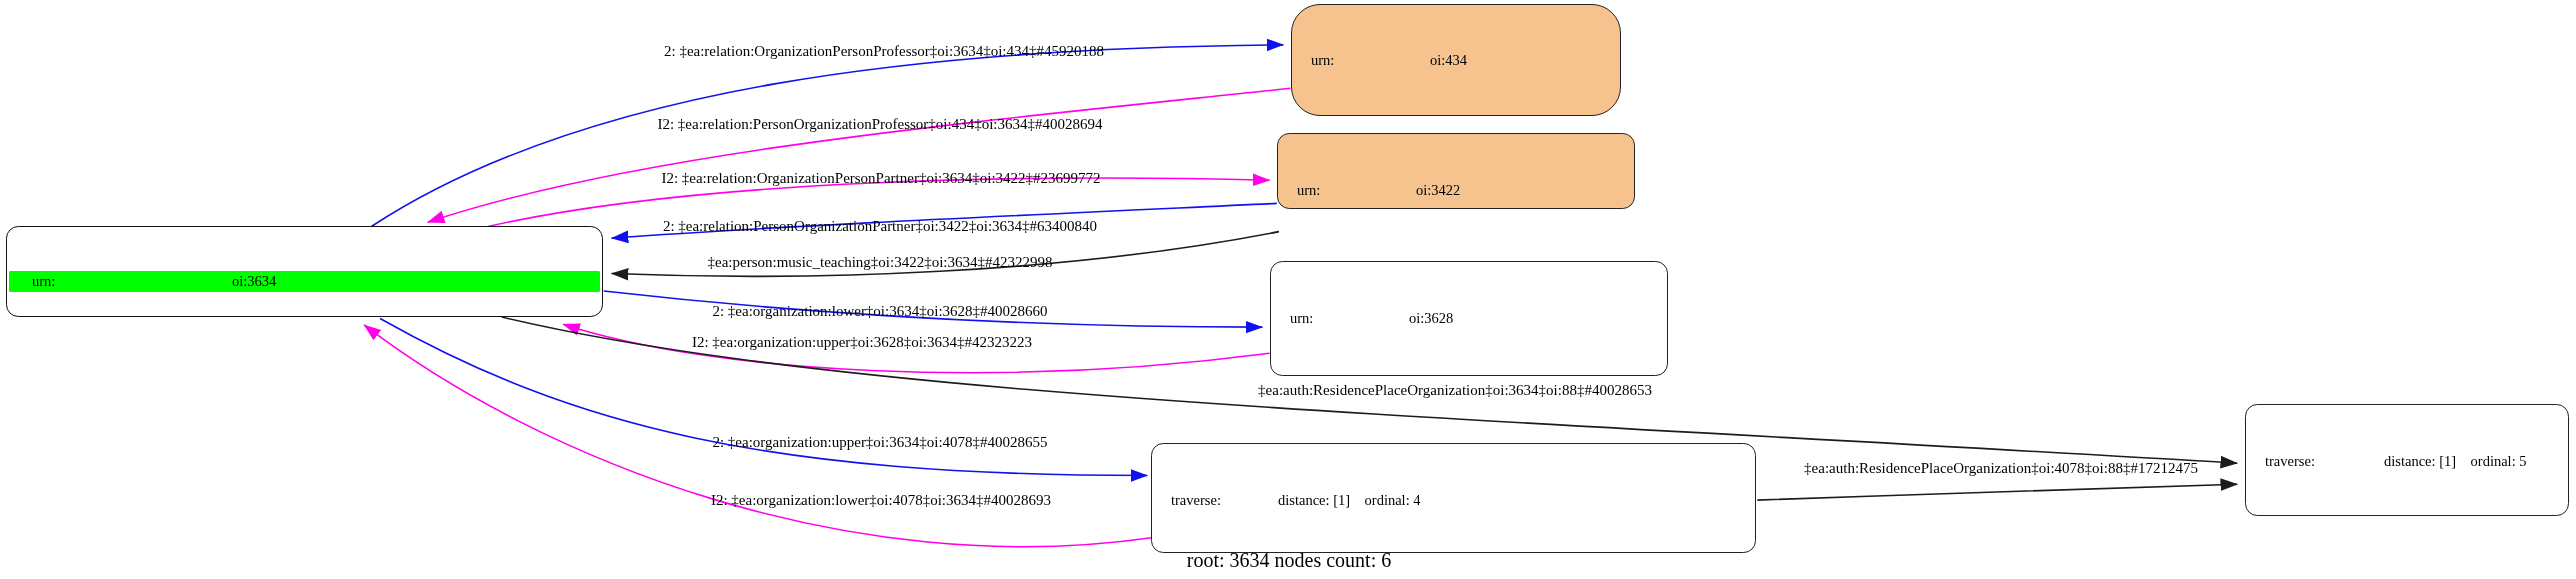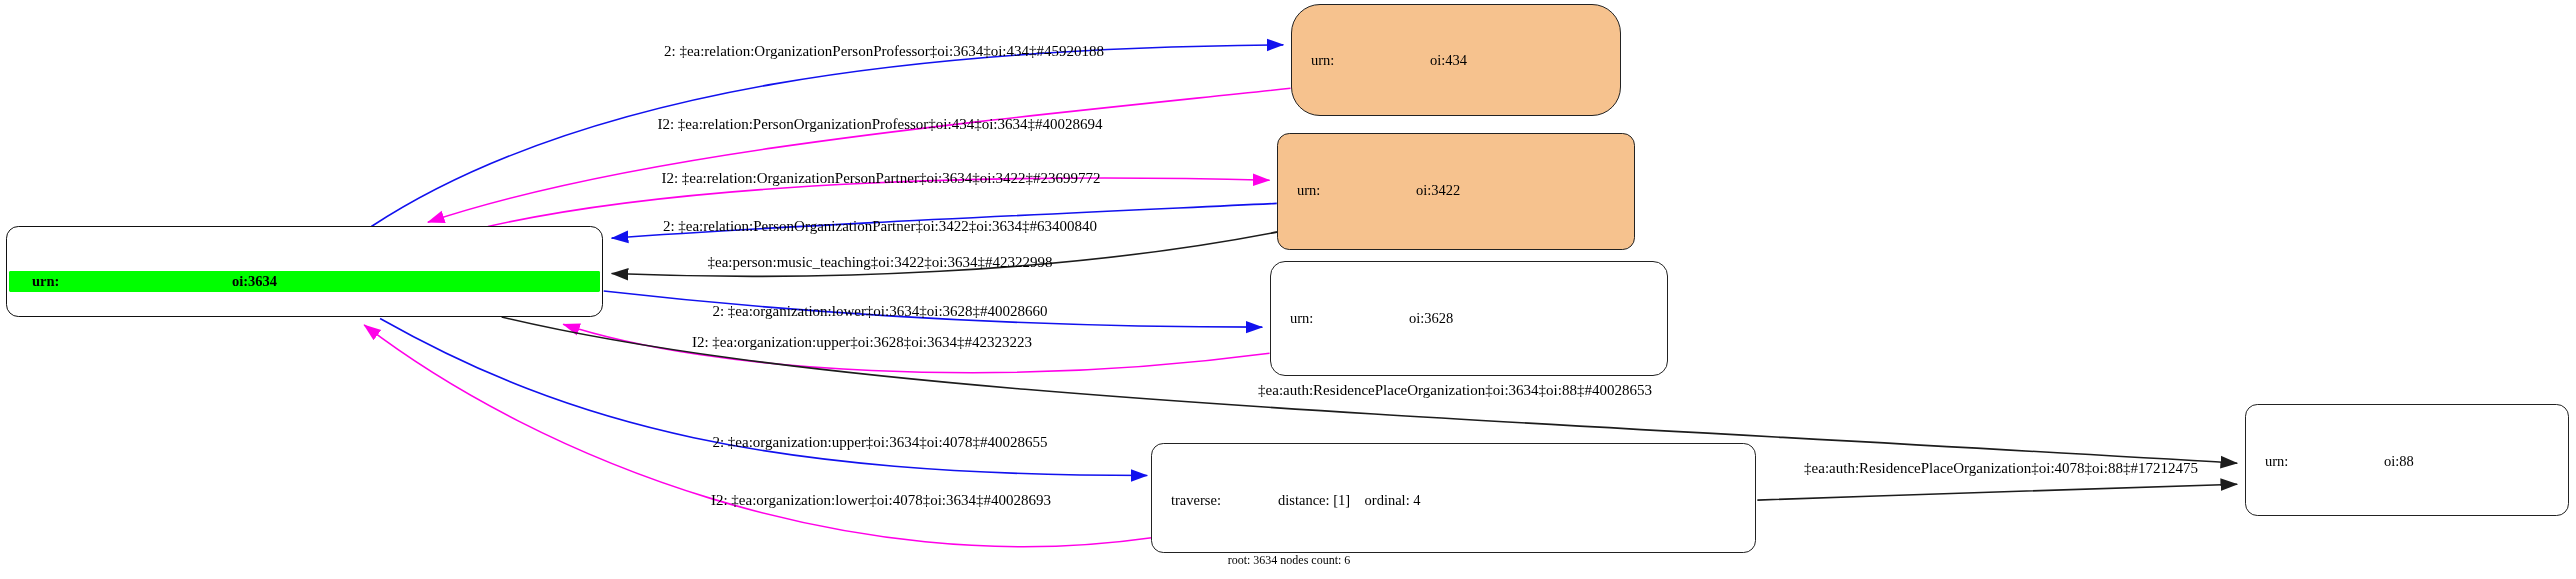--- a/index.html
+++ b/index.html
@@ -12,37 +12,37 @@
     position:absolute;background:#ffffff;border:1.2px solid #222;
     border-radius:12.3px;overflow:hidden;box-sizing:border-box;
     font-size:14.5px;line-height:21px;white-space:pre;z-index:3;
   }
   .gnode .nrow{height:21px;}
   .gnode .lab{display:inline-block;vertical-align:top;}
   .gnode .val{display:inline-block;vertical-align:top;}
   
   #n3634{left:5.8px;top:226px;width:597px;height:91px;border-width:1.6px;border-color:#111;padding-top:2.2px;}
   #n3634 .lab{padding-left:23px;width:223px;box-sizing:border-box;}
-  #n3634 .hl{background:#00ff00;margin:0 2.2px;border-radius:1.4px;font-weight:bold;}
+  #n3634 .hl{background:#00ff00;margin:0 2.2px;border-radius:1.4px;}
   
   .dnode{padding-top:3.6px;}
   .dnode .lab{padding-left:19px;width:138px;box-sizing:border-box;}
   #n434 {left:1291px;top:3.6px;  width:330px;height:112px;background:#f6c28e;border-radius:29px;}
-  #n3422{left:1277px;top:133px;width:358px;height:117px;background:#f6c28e;}
-  #n3628{left:1270px;top:261px;width:398px;height:115px;border-radius:15px;}
+  #n3422{left:1277px;top:133px;width:358px;height:76px;background:#f6c28e;}
+  #n3628{left:1270px;top:261px;width:398px;height:115px;}
   #n4078{left:1151px;top:443px;width:605px;height:110px;}
   #n4078 .lab{width:126px;}
   #n88  {left:2245px;top:404px;width:324px;height:112px;}
   
   .elabel{
     position:absolute;transform:translate(-50%,-50%);
     font-size:15px;white-space:pre;z-index:2;text-align:center;
   }
   #caption{position:absolute;left:1289px;top:560px;transform:translate(-50%,-50%);
-    font-size:12px;white-space:pre;z-index:2;}
+    font-size:20px;white-space:pre;z-index:2;}
 </style>
 </head>
 <body>
 
 <svg id="edges-layer" viewBox="0 0 3557 800" xmlns="http://www.w3.org/2000/svg">
   <defs>
     <marker id="ab" markerWidth="12" markerHeight="10" refX="10.5" refY="5" orient="auto">
       <path d="M0,1 L11,5 L0,9 z" fill="#1111ee"></path>
     </marker>
     <marker id="am" markerWidth="12" markerHeight="10" refX="10.5" refY="5" orient="auto">
@@ -111,21 +111,20 @@
 </div>
 
 <div class="gnode dnode" id="n4078">
   <div class="nrow"><span class="lab">traverse:</span><span class="val">distance: [1]    ordinal: 4</span></div>
   
   
   
 </div>
 
 <div class="gnode dnode" id="n88">
-  <div class="nrow"><span class="lab">urn:</span><span class="val">oi:88</span></div>
   <div class="nrow"><span class="lab">traverse:</span><span class="val">distance: [1]    ordinal: 5</span></div>
   
   
   
 </div>
 
 <div id="caption">root: 3634 nodes count: 6</div>
 
 
 </body></html>

